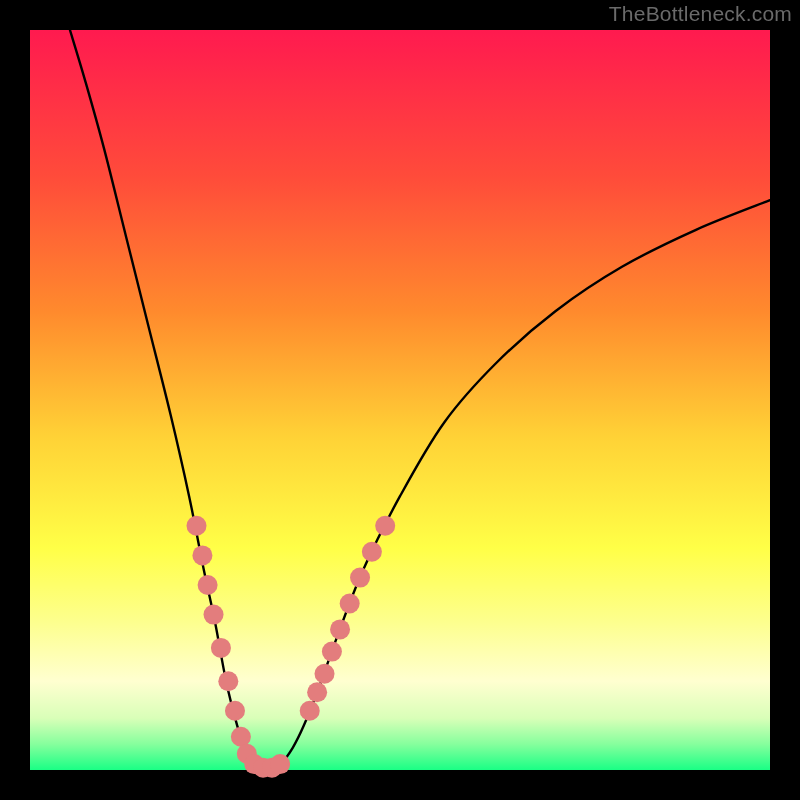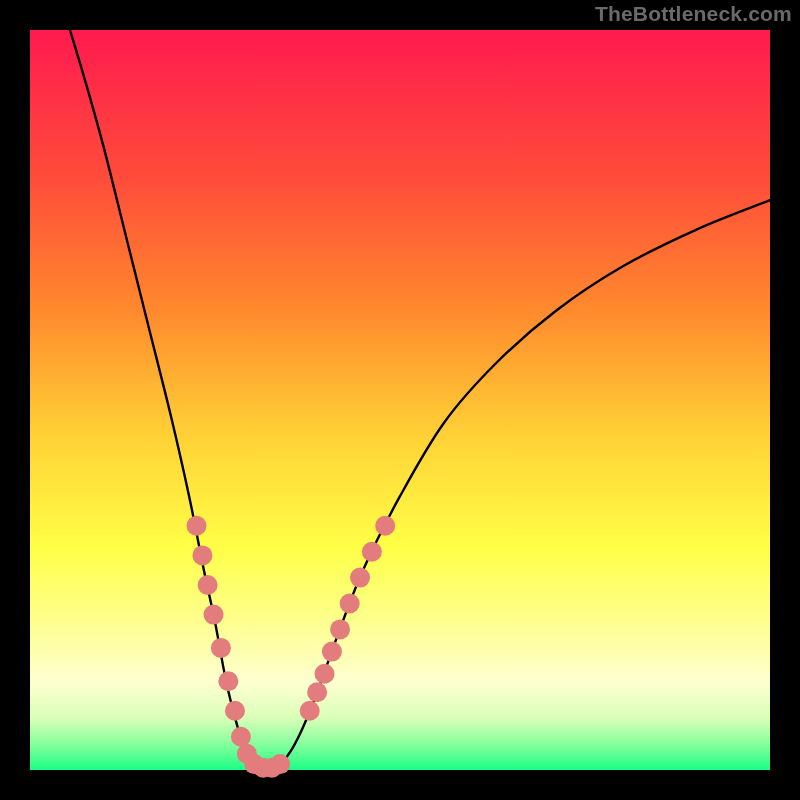--- a/index.html
+++ b/index.html
@@ -15,21 +15,21 @@
     height: 800px;
     position: relative;
     background: #000;
   }
   .watermark {
     position: absolute;
     top: 2px;
     right: 8px;
     color: #6a6a6a;
     font-size: 21px;
-    font-weight: 700;
+    font-weight: 400;
     z-index: 10;
     letter-spacing: 0.2px;
   }
   svg {
     position: absolute;
     top: 0;
     left: 0;
   }
 </style>
 </head>

